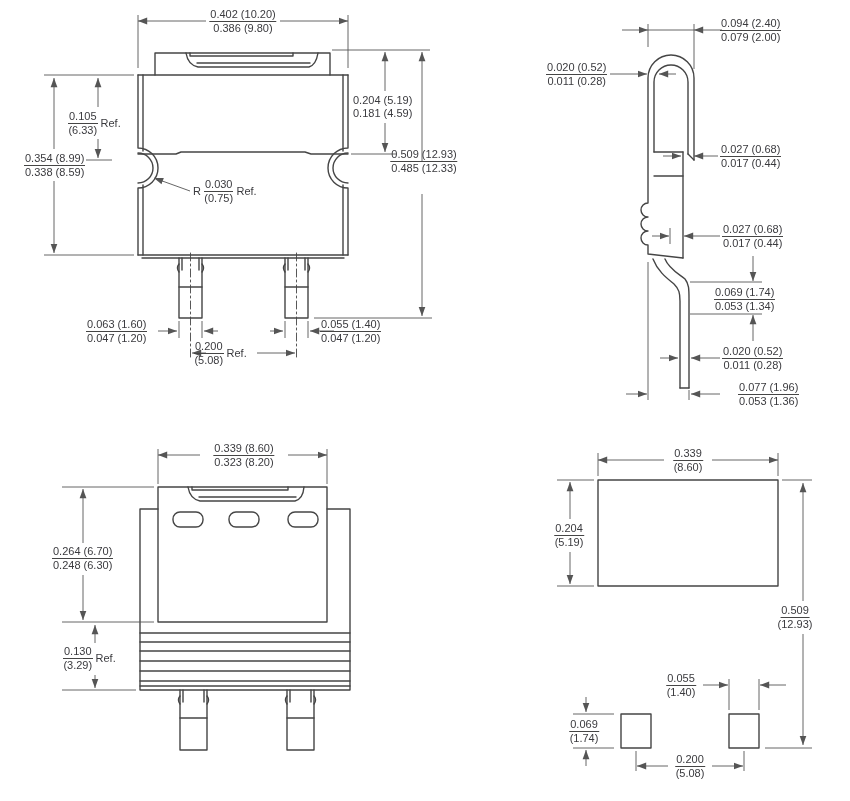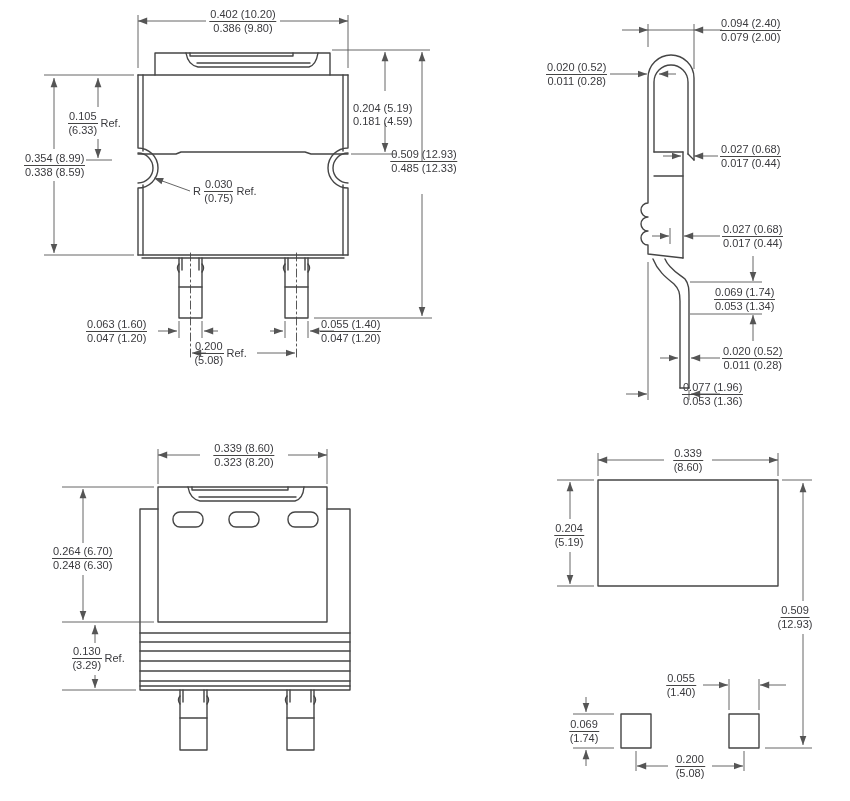--- a/index.html
+++ b/index.html
@@ -171,21 +171,21 @@
     <line x1="712" y1="766" x2="743" y2="766" marker-end="url(#ah)"></line>
   </g>
 </svg>
 
 <div class="dim c" style="left:243px;top:8px">
   <span class="frac">
         <span class="u">0.402 (10.20)</span>
         <span>0.386 (9.80)</span>
       </span>
 </div>
-<div class="dim" style="left:353px;top:102px">
+<div class="dim" style="left:353px;top:94px">
   <span class="frac">
         <span>0.204 (5.19)</span>
         <span>0.181 (4.59)</span>
       </span>
 </div>
 <div class="dim c" style="left:424px;top:148px">
   <span class="frac">
         <span class="u">0.509 (12.93)</span>
         <span>0.485 (12.33)</span>
       </span>
@@ -260,40 +260,40 @@
         <span class="u">0.069 (1.74)</span>
         <span>0.053 (1.34)</span>
       </span>
 </div>
 <div class="dim" style="left:722px;top:345px">
   <span class="frac">
         <span class="u">0.020 (0.52)</span>
         <span>0.011 (0.28)</span>
       </span>
 </div>
-<div class="dim" style="left:682px;top:381px">
+<div class="dim" style="left:738px;top:381px">
   <span class="frac">
         <span class="u">0.077 (1.96)</span>
         <span>0.053 (1.36)</span>
       </span>
 </div>
 
 <div class="dim c" style="left:244px;top:442px">
   <span class="frac">
         <span class="u">0.339 (8.60)</span>
         <span>0.323 (8.20)</span>
       </span>
 </div>
 <div class="dim" style="left:52px;top:545px">
   <span class="frac">
         <span class="u">0.264 (6.70)</span>
         <span>0.248 (6.30)</span>
       </span>
 </div>
-<div class="dim" style="left:72px;top:645px">
+<div class="dim" style="left:63px;top:645px">
   <span class="frac">
         <span class="u">0.130</span>
         <span>(3.29)</span>
       </span>
   <span>Ref.</span>
 </div>
 
 <div class="dim c" style="left:688px;top:447px">
   <span class="frac">
         <span class="u">0.339</span>

